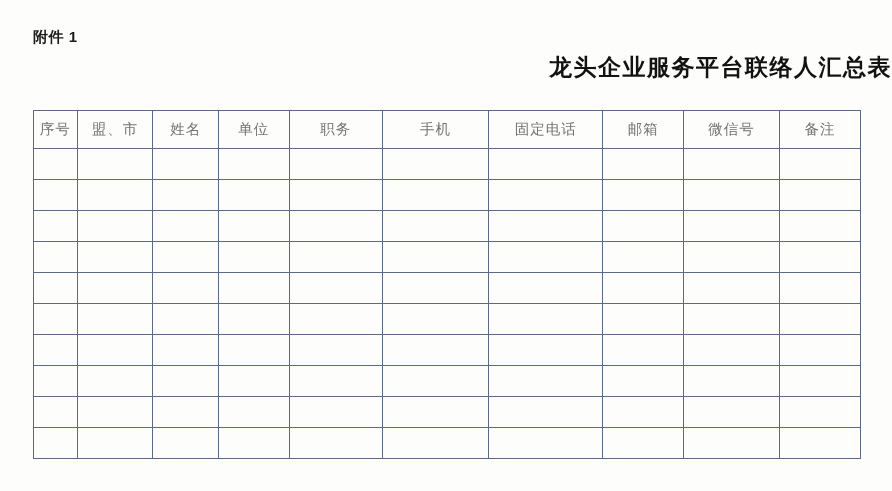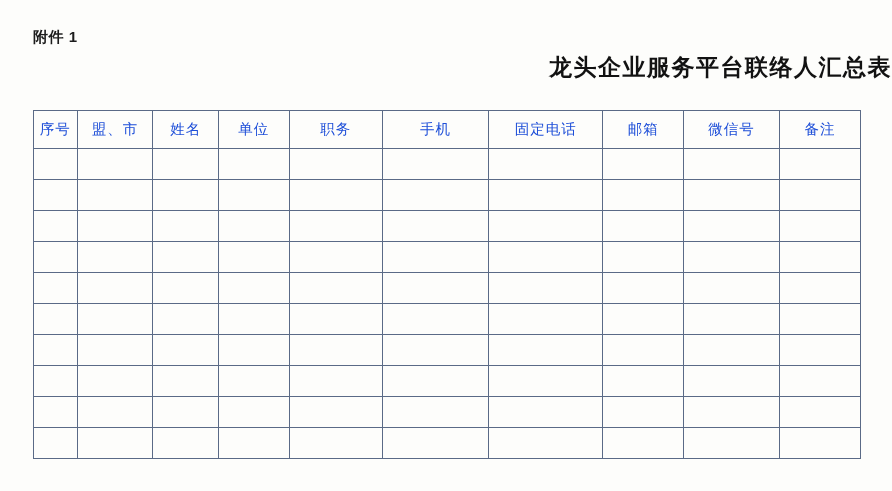--- a/index.html
+++ b/index.html
@@ -57,21 +57,21 @@
   table.contact-table td {
     border: 1px solid #5a6a86;
     padding: 0;
     margin: 0;
   }
   table.contact-table th {
     height: 37px;
     font-family: "Liberation Serif", serif;
     font-size: 14.5px;
     font-weight: normal;
-    color: #1d4ed8;
+    color: #737373;
     letter-spacing: 1px;
     vertical-align: middle;
     text-align: center;
   }
   table.contact-table td {
     height: 30px;
   }
   
   .col-0 { width: 42px; }
   .col-1 { width: 73px; }

